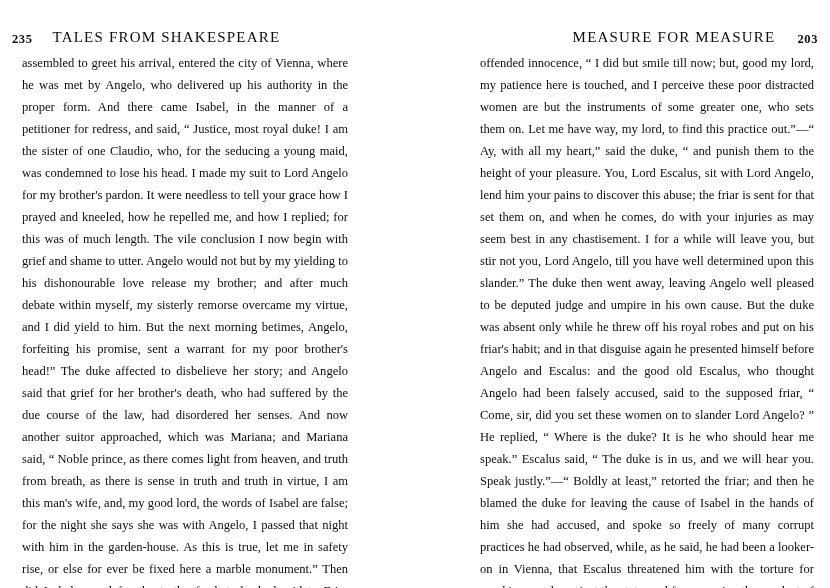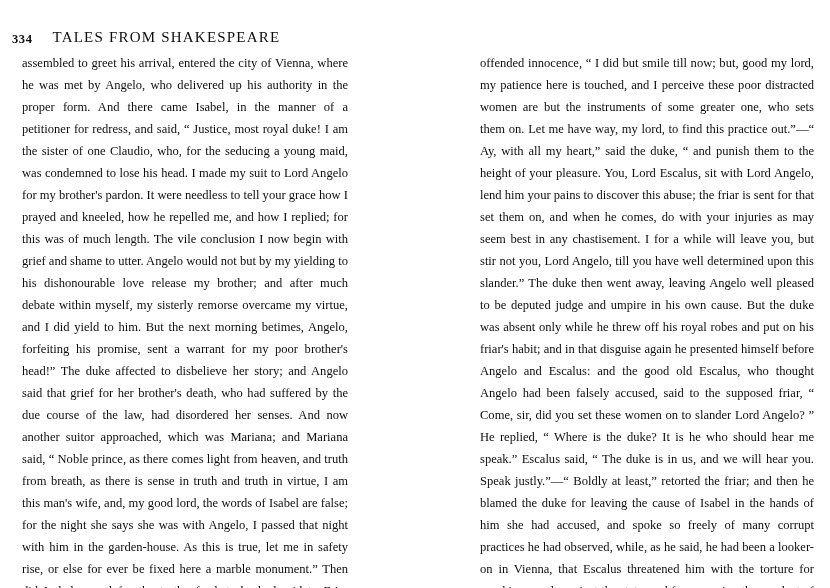--- a/index.html
+++ b/index.html
@@ -81,23 +81,26 @@
   .column, .running-head {
     -webkit-font-smoothing: antialiased;
   }
 </style>
 </head>
 <body>
 
 <div class="page">
 
   <div class="running-head verso">
-    <span class="folio verso">334</span><span class="head-title">TALES FROM SHAKESPEARE</span>
+    <span class="folio verso">235</span><span class="head-title">TALES FROM SHAKESPEARE</span>
   </div>
 
+  <div class="running-head recto">
+    <span class="head-title">MEASURE FOR MEASURE</span><span class="folio recto">203</span>
+  </div>
 
   <div class="column left">
     <p>assembled to greet his arrival, entered the city of Vienna, where he was met by Angelo, who delivered up his authority in the proper form.  And there came Isabel, in the manner of a petitioner for redress, and said, “ Justice, most royal duke!  I am the sister of one Claudio, who, for the seducing a young maid, was condemned to lose his head.  I made my suit to Lord Angelo for my brother's pardon.  It were needless to tell your grace how I prayed and kneeled, how he repelled me, and how I replied; for this was of much length.  The vile conclusion I now begin with grief and shame to utter.  Angelo would not but by my yielding to his dishonourable love release my brother; and after much debate within myself, my sisterly remorse overcame my virtue, and I did yield to him.  But the next morning betimes, Angelo, forfeiting his promise, sent a warrant for my poor brother's head!”  The duke affected to disbelieve her story; and Angelo said that grief for her brother's death, who had suffered by the due course of the law, had disordered her senses.  And now another suitor approached, which was Mariana; and Mariana said, “ Noble prince, as there comes light from heaven, and truth from breath, as there is sense in truth and truth in virtue, I am this man's wife, and, my good lord, the words of Isabel are false; for the night she says she was with Angelo, I passed that night with him in the garden-house.  As this is true, let me in safety rise, or else for ever be fixed here a marble monument.”  Then did Isabel appeal for the truth of what she had said to Friar Lodowick, that being the name the duke had assumed in his disguise.  Isabel and Mariana had both obeyed his instructions in what they said, the duke intending that the innocence of Isabel should be plainly proved in that public manner before the whole city of Vienna; but Angelo little thought that it was from such a cause that they thus differed in their story, and he hoped from their contradictory evidence to be able to clear himself from the accusation of Isabel; and he said, assuming the look of</p>
   </div>
 
   <div class="column right">
     <p>offended innocence, “ I did but smile till now; but, good my lord, my patience here is touched, and I perceive these poor distracted women are but the instruments of some greater one, who sets them on.  Let me have way, my lord, to find this practice out.”—“ Ay, with all my heart,” said the duke, “ and punish them to the height of your pleasure. You, Lord Escalus, sit with Lord Angelo, lend him your pains to discover this abuse; the friar is sent for that set them on, and when he comes, do with your injuries as may seem best in any chastisement.  I for a while will leave you, but stir not you, Lord Angelo, till you have well determined upon this slander.”  The duke then went away, leaving Angelo well pleased to be deputed judge and umpire in his own cause.  But the duke was absent only while he threw off his royal robes and put on his friar's habit; and in that disguise again he presented himself before Angelo and Escalus: and the good old Escalus, who thought Angelo had been falsely accused, said to the supposed friar, “ Come, sir, did you set these women on to slander Lord Angelo? ” He replied, “ Where is the duke?  It is he who should hear me speak.”  Escalus said, “ The duke is in us, and we will hear you.  Speak justly.”—“ Boldly at least,” retorted the friar; and then he blamed the duke for leaving the cause of Isabel in the hands of him she had accused, and spoke so freely of many corrupt practices he had observed, while, as he said, he had been a looker-on in Vienna, that Escalus threatened him with the torture for speaking words against the state, and for censuring the conduct of the duke, and ordered him to be taken away to prison.  Then, to the amazement of all present, and to the utter confusion of Angelo, the supposed friar threw off his disguise, and they saw it was the duke himself.</p>
   </div>
 
 </div>

